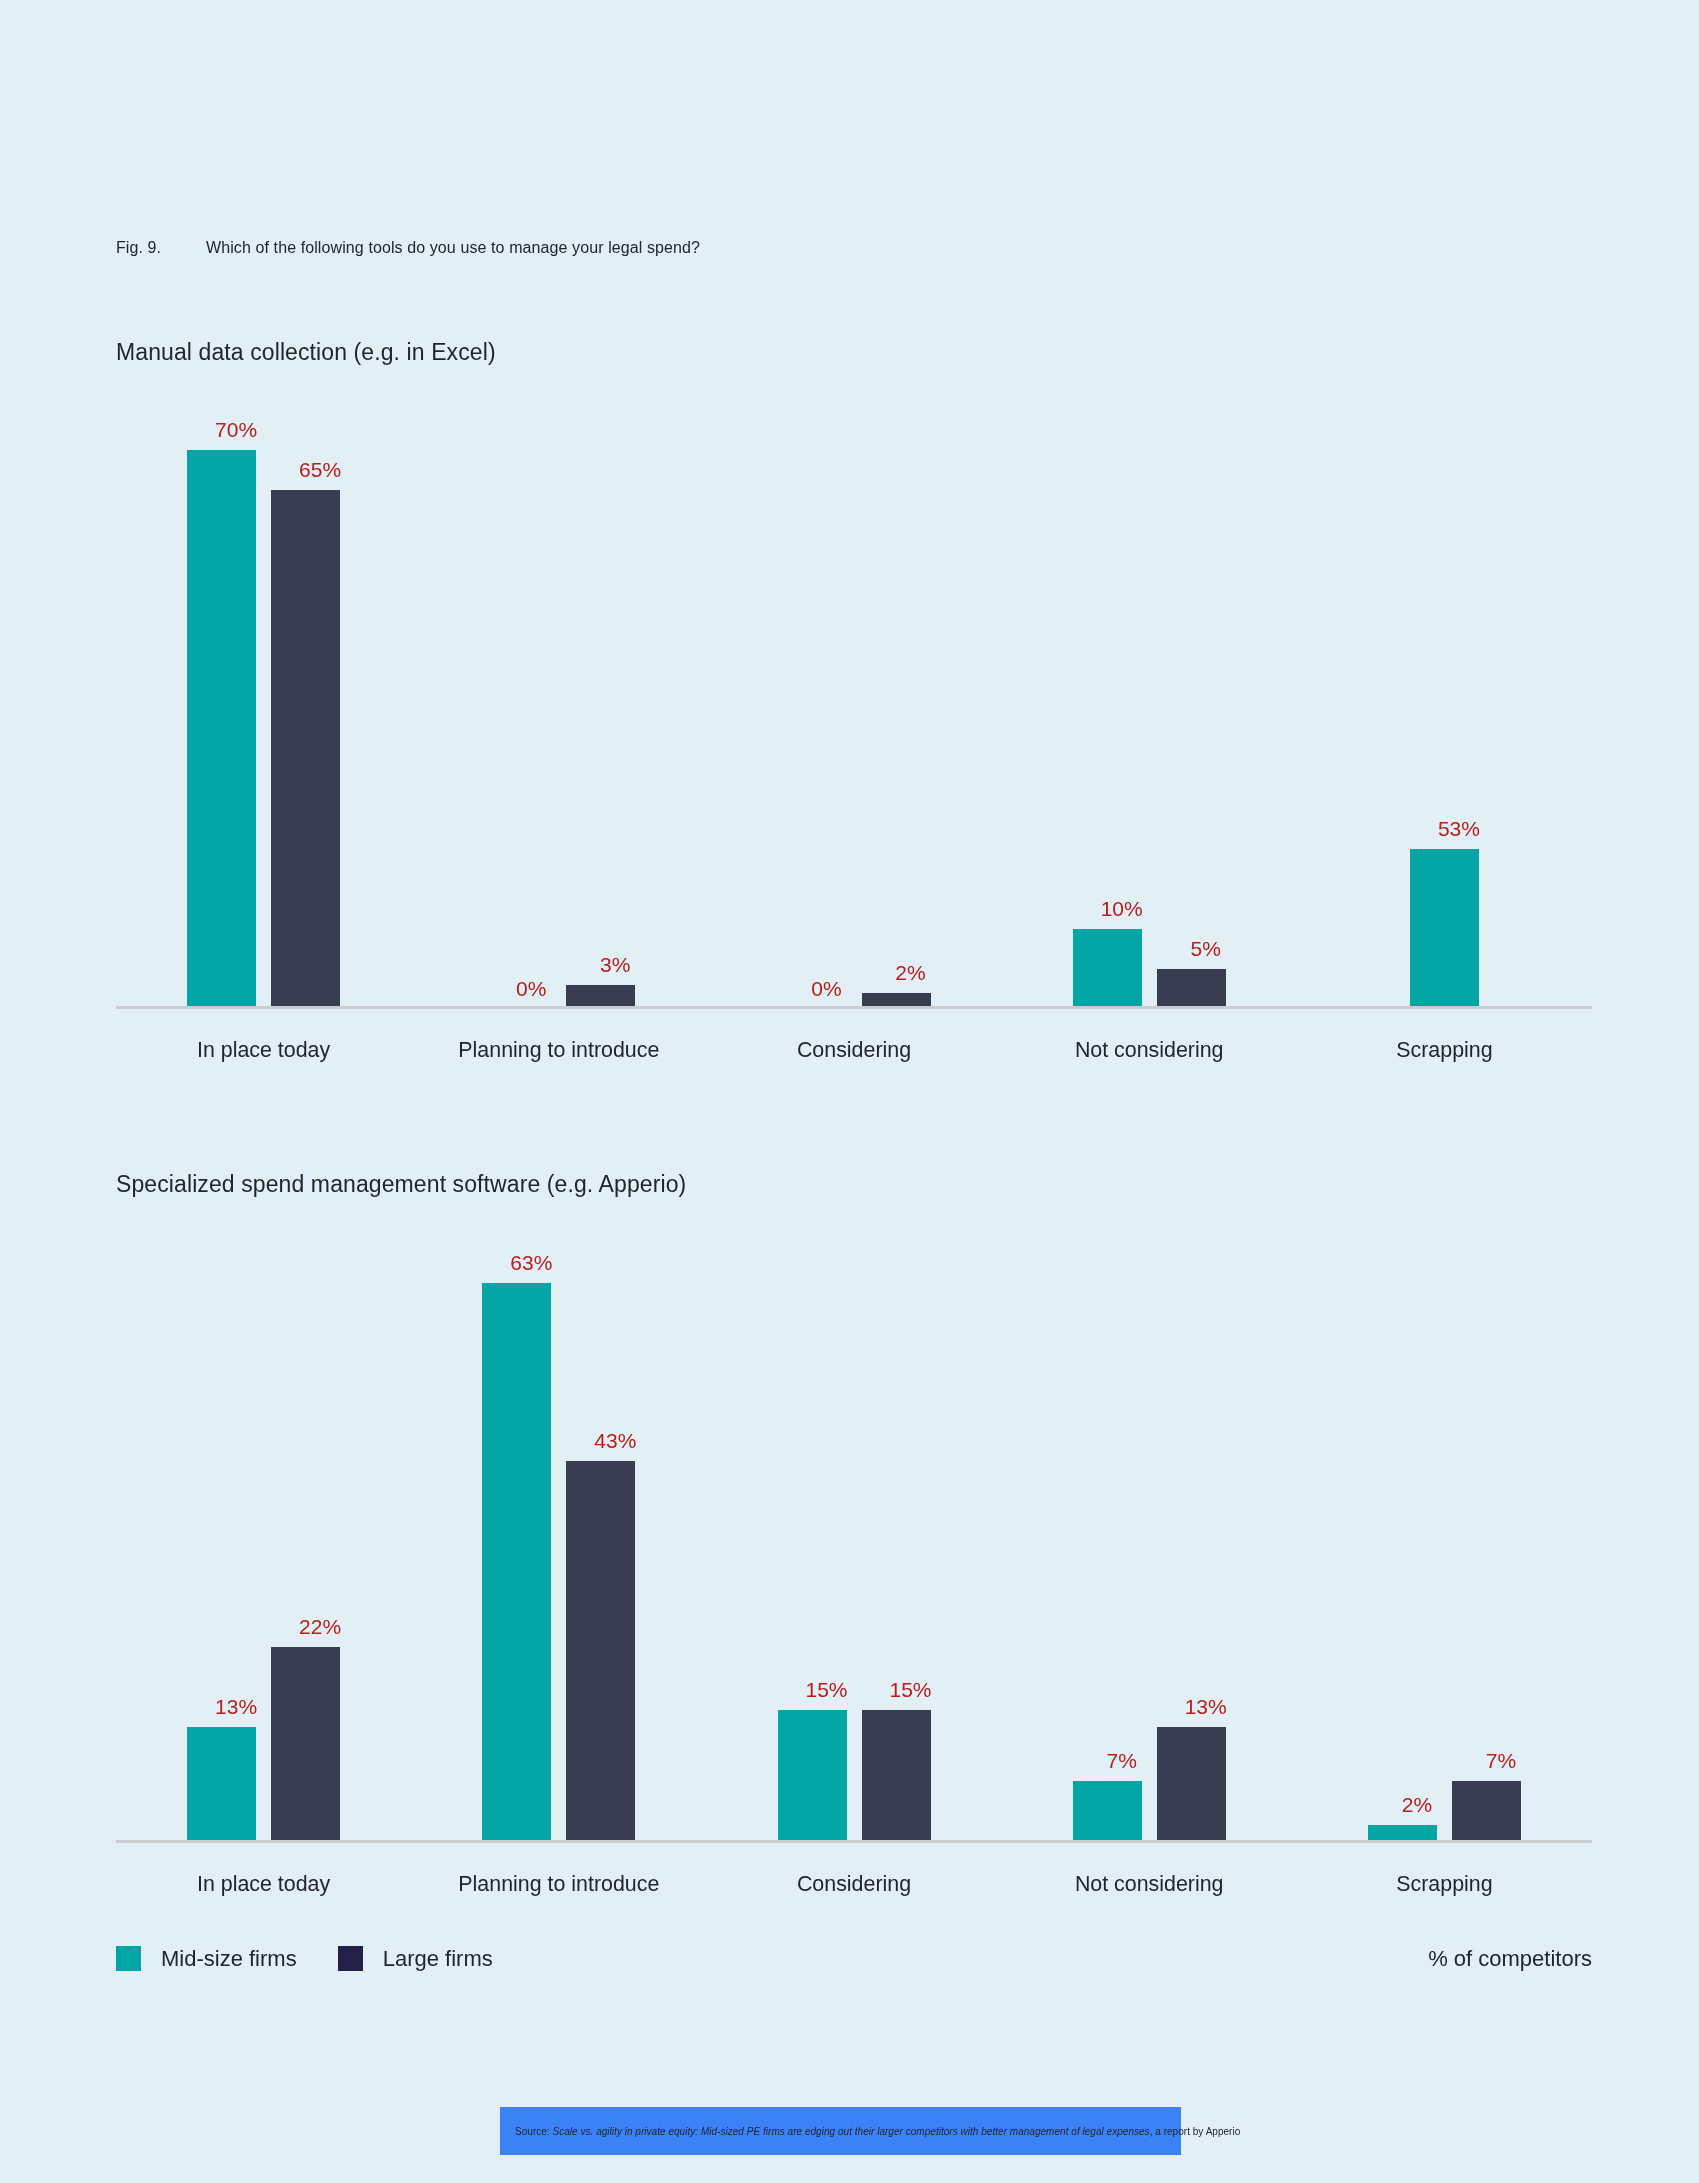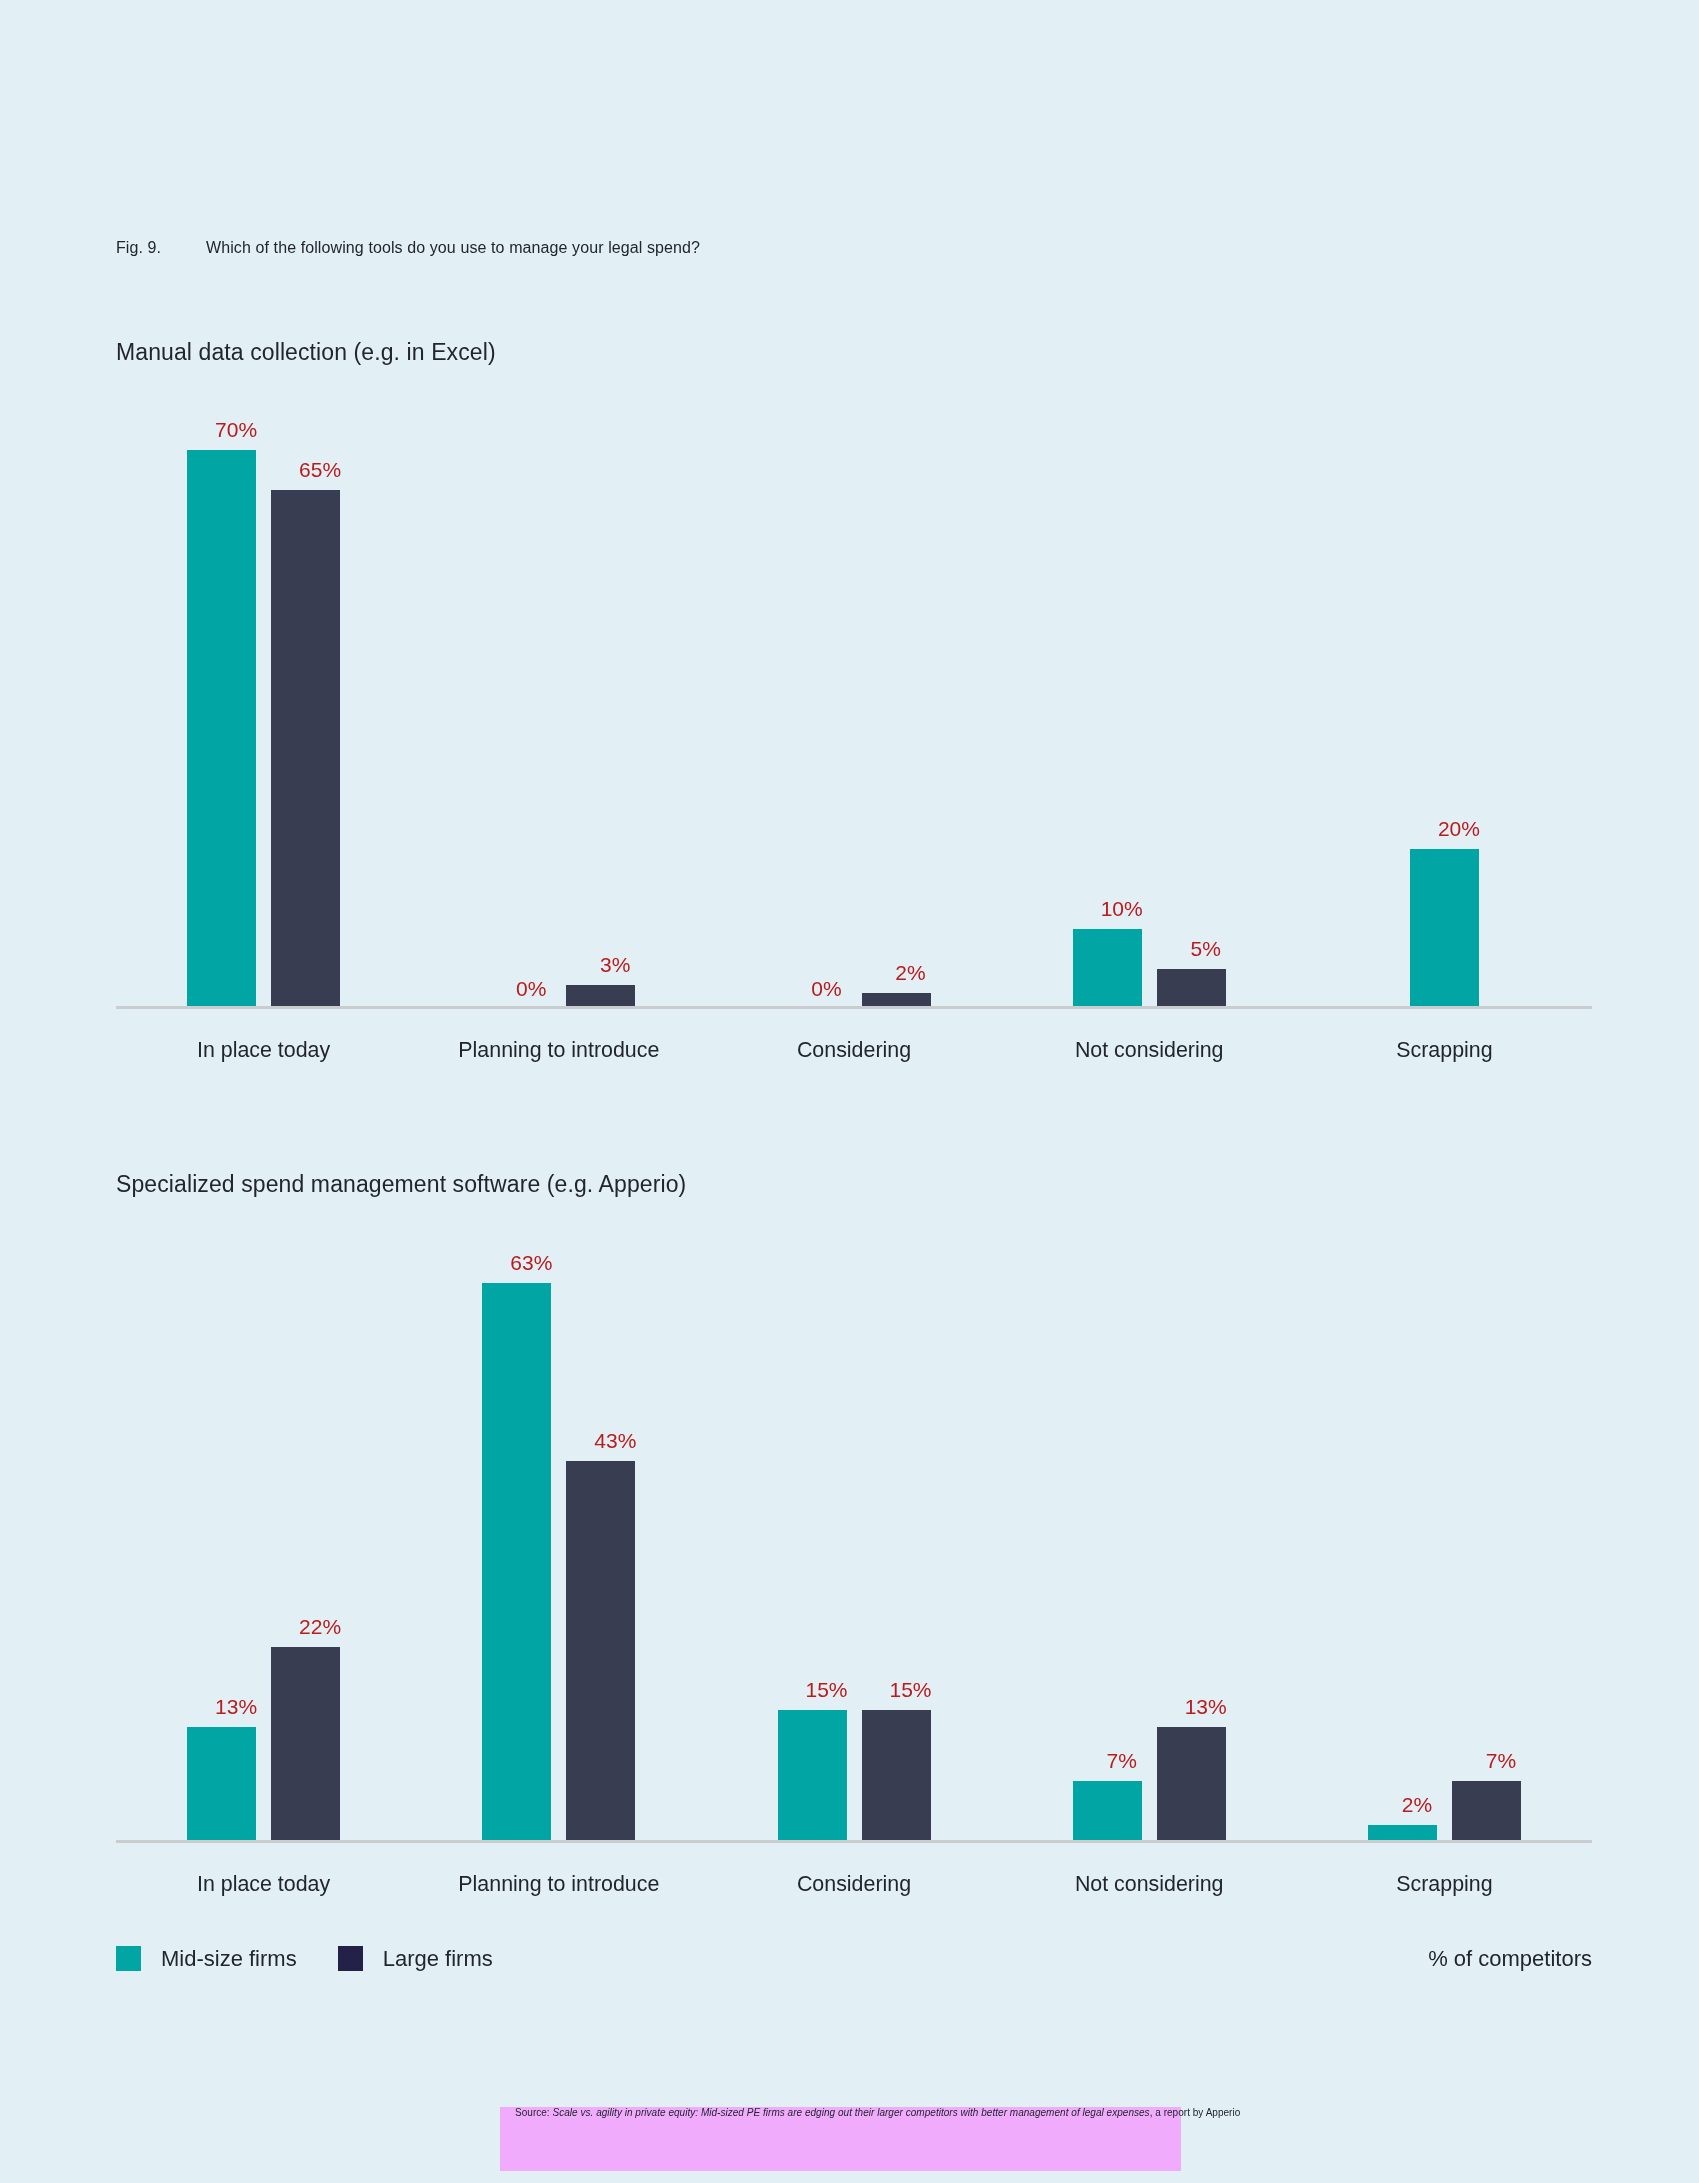--- a/index.html
+++ b/index.html
@@ -171,24 +171,24 @@
     color: #23252e;
     white-space: nowrap;
   }
 
   
   .source-box {
     position: absolute;
     left: 500px;
     top: 2107px;
     width: 681px;
-    height: 64px;
-    background: #f0abfc;
-    display: flex;
-    align-items: flex-start;
+    height: 48px;
+    background: #3b82f6;
+    display: flex;
+    align-items: center;
   }
   .source-text {
     font-size: 10px;
     color: #23252e;
     padding-left: 15px;
     white-space: nowrap;
     letter-spacing: 0.03px;
   }
   .source-text .src-em { font-style: italic; }
 </style>
@@ -241,21 +241,21 @@
               <div class="bar-label">10%</div>
               <div class="bar mid" style="background: rgb(1, 165, 164); height: 80px;"></div>
             </div>
             <div class="bar-wrap">
               <div class="bar-label">5%</div>
               <div class="bar large" style="background: rgb(56, 61, 82); height: 40px;"></div>
             </div>
           </div>
           <div class="group">
             <div class="bar-wrap">
-              <div class="bar-label">20%</div>
+              <div class="bar-label">53%</div>
               <div class="bar mid" style="background: rgb(1, 165, 164); height: 160px;"></div>
             </div>
           </div>
         </div>
     </div>
     <div class="axis-line"></div>
     <div class="cat-labels" id="chart1-cats">
         <div class="cat-label">In place today</div>
         <div class="cat-label">Planning to introduce</div>
         <div class="cat-label">Considering</div>

